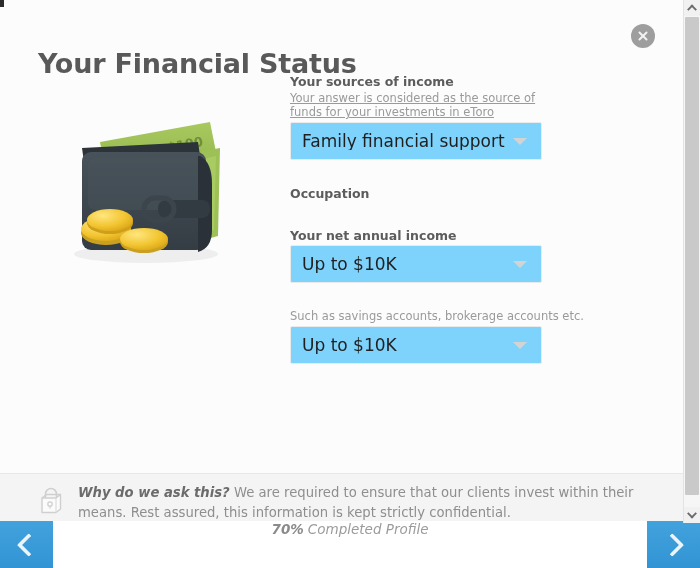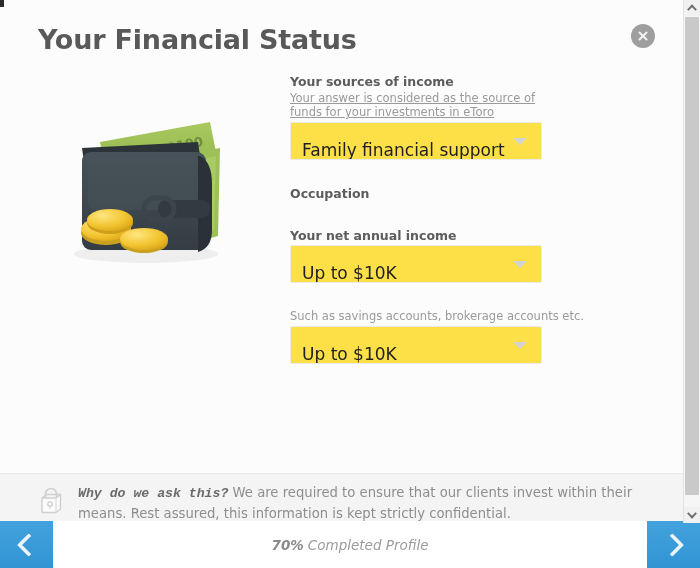--- a/index.html
+++ b/index.html
@@ -41,21 +41,21 @@
     top: 0;
     width: 686px;
     height: 521px;
     background: #fcfcfc;
     overflow: hidden;
   }
 
   .modal-title {
     position: absolute;
     left: 38px;
-    top: 24px;
+    top: 48px;
     font-size: 27px;
     font-weight: bold;
     color: #595959;
     letter-spacing: -0.2px;
     white-space: nowrap;
   }
 
   .close-btn {
     position: absolute;
     right: 31px;
@@ -115,25 +115,25 @@
     line-height: 14px;
     margin-bottom: 3px;
     white-space: nowrap;
   }
   .field-hint.wrap { white-space: normal; width: 258px; text-decoration: underline; }
 
   .control {
     position: relative;
     box-sizing: border-box;
     height: 38px;
-    background: #fde047;
+    background: #7dd3fc;
     border: 1px solid #eaeaea;
     border-radius: 2px;
     display: flex;
-    align-items: flex-end;
+    align-items: center;
     cursor: pointer;
   }
   .control.text-input { cursor: text; width: 249px; }
   .control.select { width: 252px; }
   .control-value {
     font-size: 17px;
     color: #1f1f1f;
     padding-left: 11px;
     line-height: 1;
     font-weight: 400;
@@ -179,21 +179,20 @@
     top: 9px;
     width: 590px;
     font-size: 13.2px;
     color: #8e8e8e;
     line-height: 20px;
   }
   .why-text b {
     color: #6b6b6b;
     font-style: italic;
     font-weight: bold;
-    font-family: Liberation Mono, monospace;
   }
 
   
   .bottom-bar {
     position: absolute;
     left: 0;
     top: 521px;
     width: 700px;
     height: 47px;
     background: #ffffff;
@@ -222,21 +221,20 @@
   .nav-btn.next .chev { transform: translate(-60%, -50%) rotate(45deg); }
   .nav-btn.prev .chev { transform: translate(-40%, -50%) rotate(-135deg); }
 
   .progress-text {
     position: absolute;
     left: 0;
     top: 0;
     width: 700px;
     height: 47px;
     display: flex;
-    align-items: center;
     justify-content: center;
     font-size: 13.5px;
     font-style: italic;
     color: #9b9b9b;
   }
   .progress-text b {
     font-weight: bold;
     color: #8a8a8a;
     margin-right: 4px;
   }

